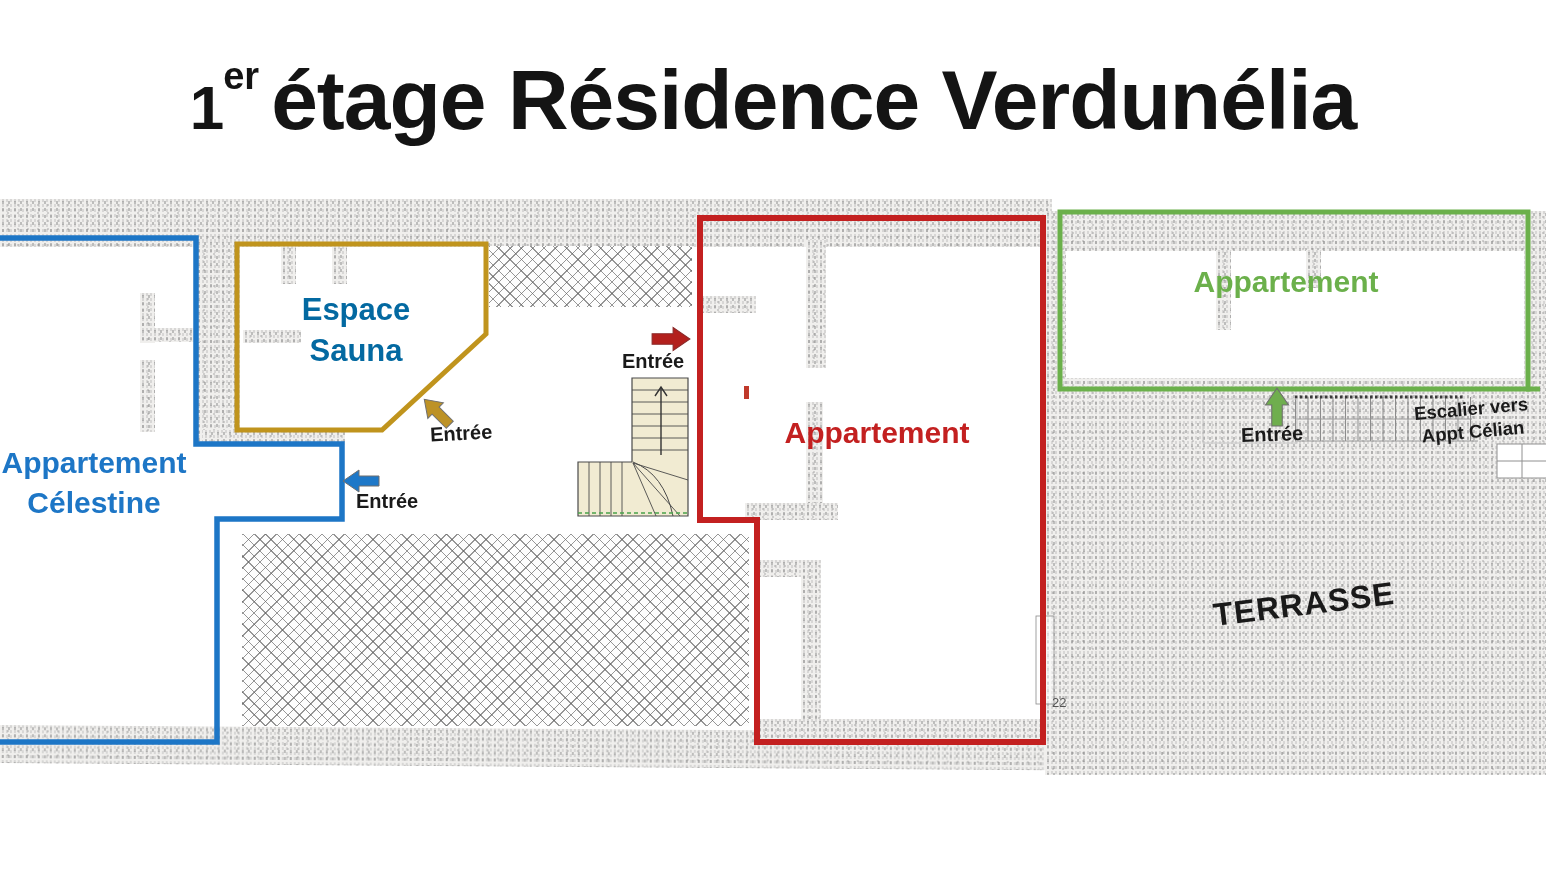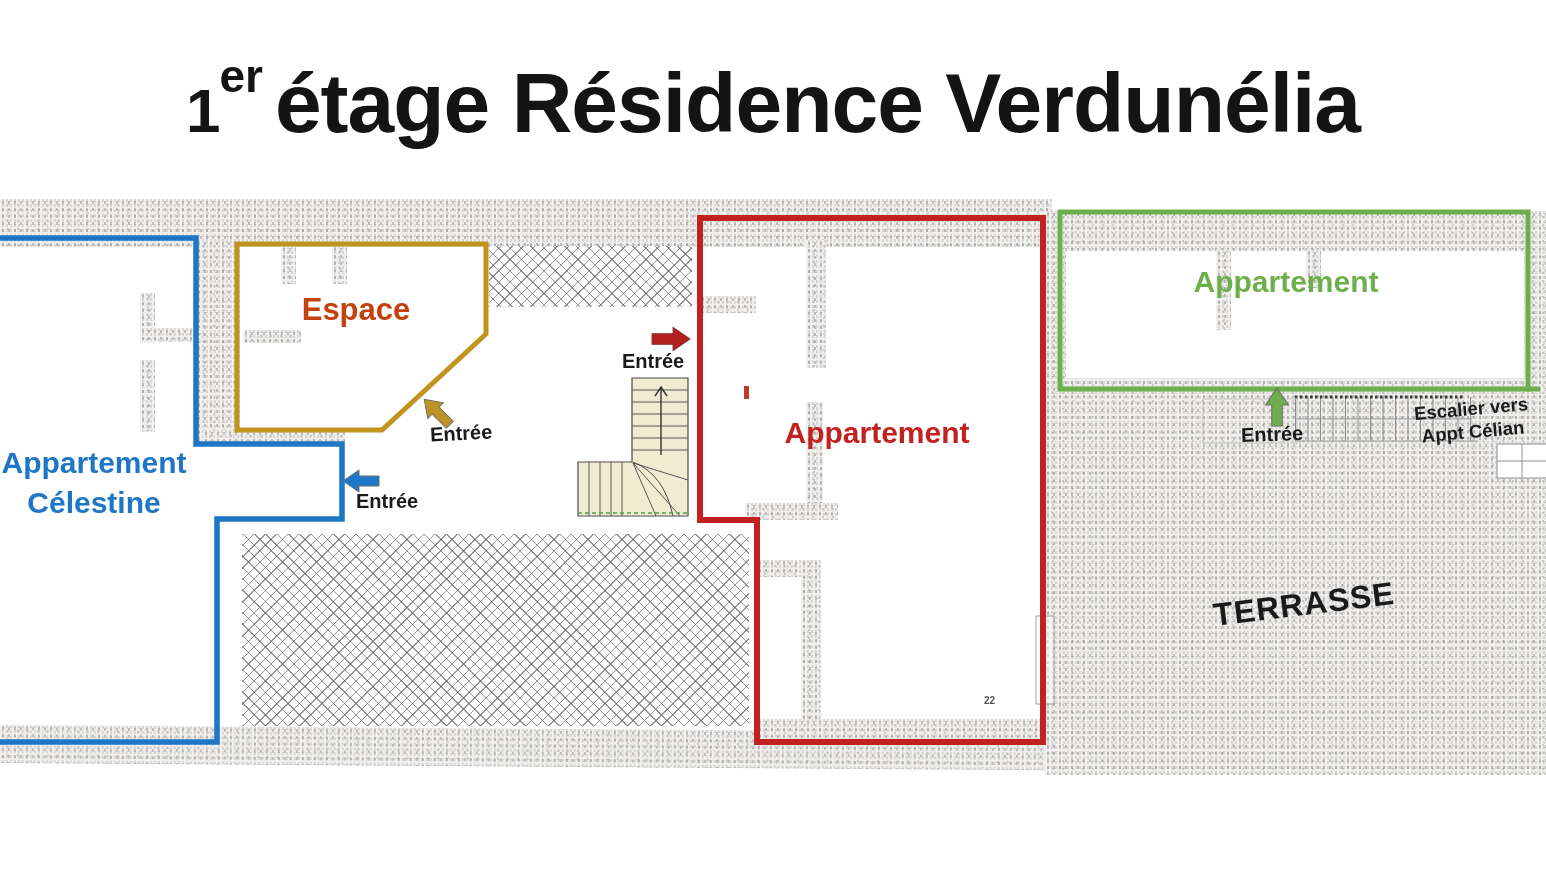--- a/index.html
+++ b/index.html
@@ -18,21 +18,21 @@
     background-image:
       repeating-linear-gradient(45deg,rgba(95,95,95,.65) 0 1px,transparent 1px 8px),
       repeating-linear-gradient(135deg,rgba(95,95,95,.65) 0 1px,transparent 1px 8px);}
   .white{position:absolute;background:#ffffff;}
   svg#overlay{position:absolute;left:0;top:0;}
   .lbl{position:absolute;font-weight:bold;white-space:nowrap;color:#1a1a1a;}
   .area-lbl{text-align:center;line-height:1.32;white-space:nowrap;}
   .title{position:absolute;top:26px;left:0;width:100%;text-align:center;color:#141414;
          font-weight:bold;font-size:84px;letter-spacing:-1px;line-height:100px;}
   .t-num{font-size:62px;}
-  .t-sup{font-size:46px;vertical-align:40px;letter-spacing:0;}
+  .t-sup{font-size:38px;vertical-align:40px;letter-spacing:0;}
   .t-rest{margin-left:12px;}
   .note{position:absolute;font-weight:bold;color:#1a1a1a;text-align:center;line-height:1.22;}
 </style>
 </head>
 <body>
 
 <div id="page">
 
   <div class="speckle" style="left:0;top:199px;width:1052px;height:48px;"></div>
   <div class="speckle" style="left:196px;top:240px;width:44px;height:206px;"></div>
@@ -125,22 +125,23 @@
 
   <div class="title">
     <span class="t-num">1</span><sup class="t-sup">er</sup><span class="t-rest">étage Résidence Verdunélia</span>
   </div>
 
   <div class="lbl area-lbl" style="left: -2px; top: 443px; width: 192px; font-size: 30px; color: rgb(29, 118, 198);">
     <div>Appartement</div>
     <div>Célestine</div>
   </div>
 
-  <div class="lbl area-lbl" style="left: 268px; top: 290px; width: 176px; font-size: 31px; color: #c2410c;">
+  <div class="lbl area-lbl" style="left: 268px; top: 290px; width: 176px; font-size: 31px; color: #0369a1;">
     <div>Espace</div>
+    <div>Sauna</div>
   </div>
 
   <div class="lbl area-lbl" style="left: 760px; top: 413px; width: 234px; font-size: 30px; color: rgb(195, 32, 32);">
     <div>Appartement</div>
   </div>
 
   <div class="lbl area-lbl" style="left: 1169px; top: 262px; width: 234px; font-size: 30px; color: rgb(107, 176, 75);">
     <div>Appartement</div>
   </div>
 
@@ -149,15 +150,15 @@
   <div class="lbl" style="left:622px;top:350px;font-size:20px;">Entrée</div>
   <div class="lbl" style="left:430px;top:422px;font-size:20px;transform:rotate(-3deg);">Entrée</div>
   <div class="lbl" style="left:356px;top:490px;font-size:20px;">Entrée</div>
   <div class="lbl" style="left:1241px;top:423px;font-size:20px;transform:rotate(-2deg);">Entrée</div>
 
   <div class="note" style="left:1396px;top:398px;width:152px;font-size:18.5px;transform:rotate(-5deg);">
     <div>Escalier vers</div>
     <div>Appt Célian</div>
   </div>
 
-  <div class="lbl" style="left:984px;top:695px;font-size:10px;font-weight:bold;color:#555;">22</div>
+  <div class="lbl" style="left:1052px;top:695px;font-size:13px;font-weight:normal;color:#555;">22</div>
 
 </div>
 
 </body></html>

